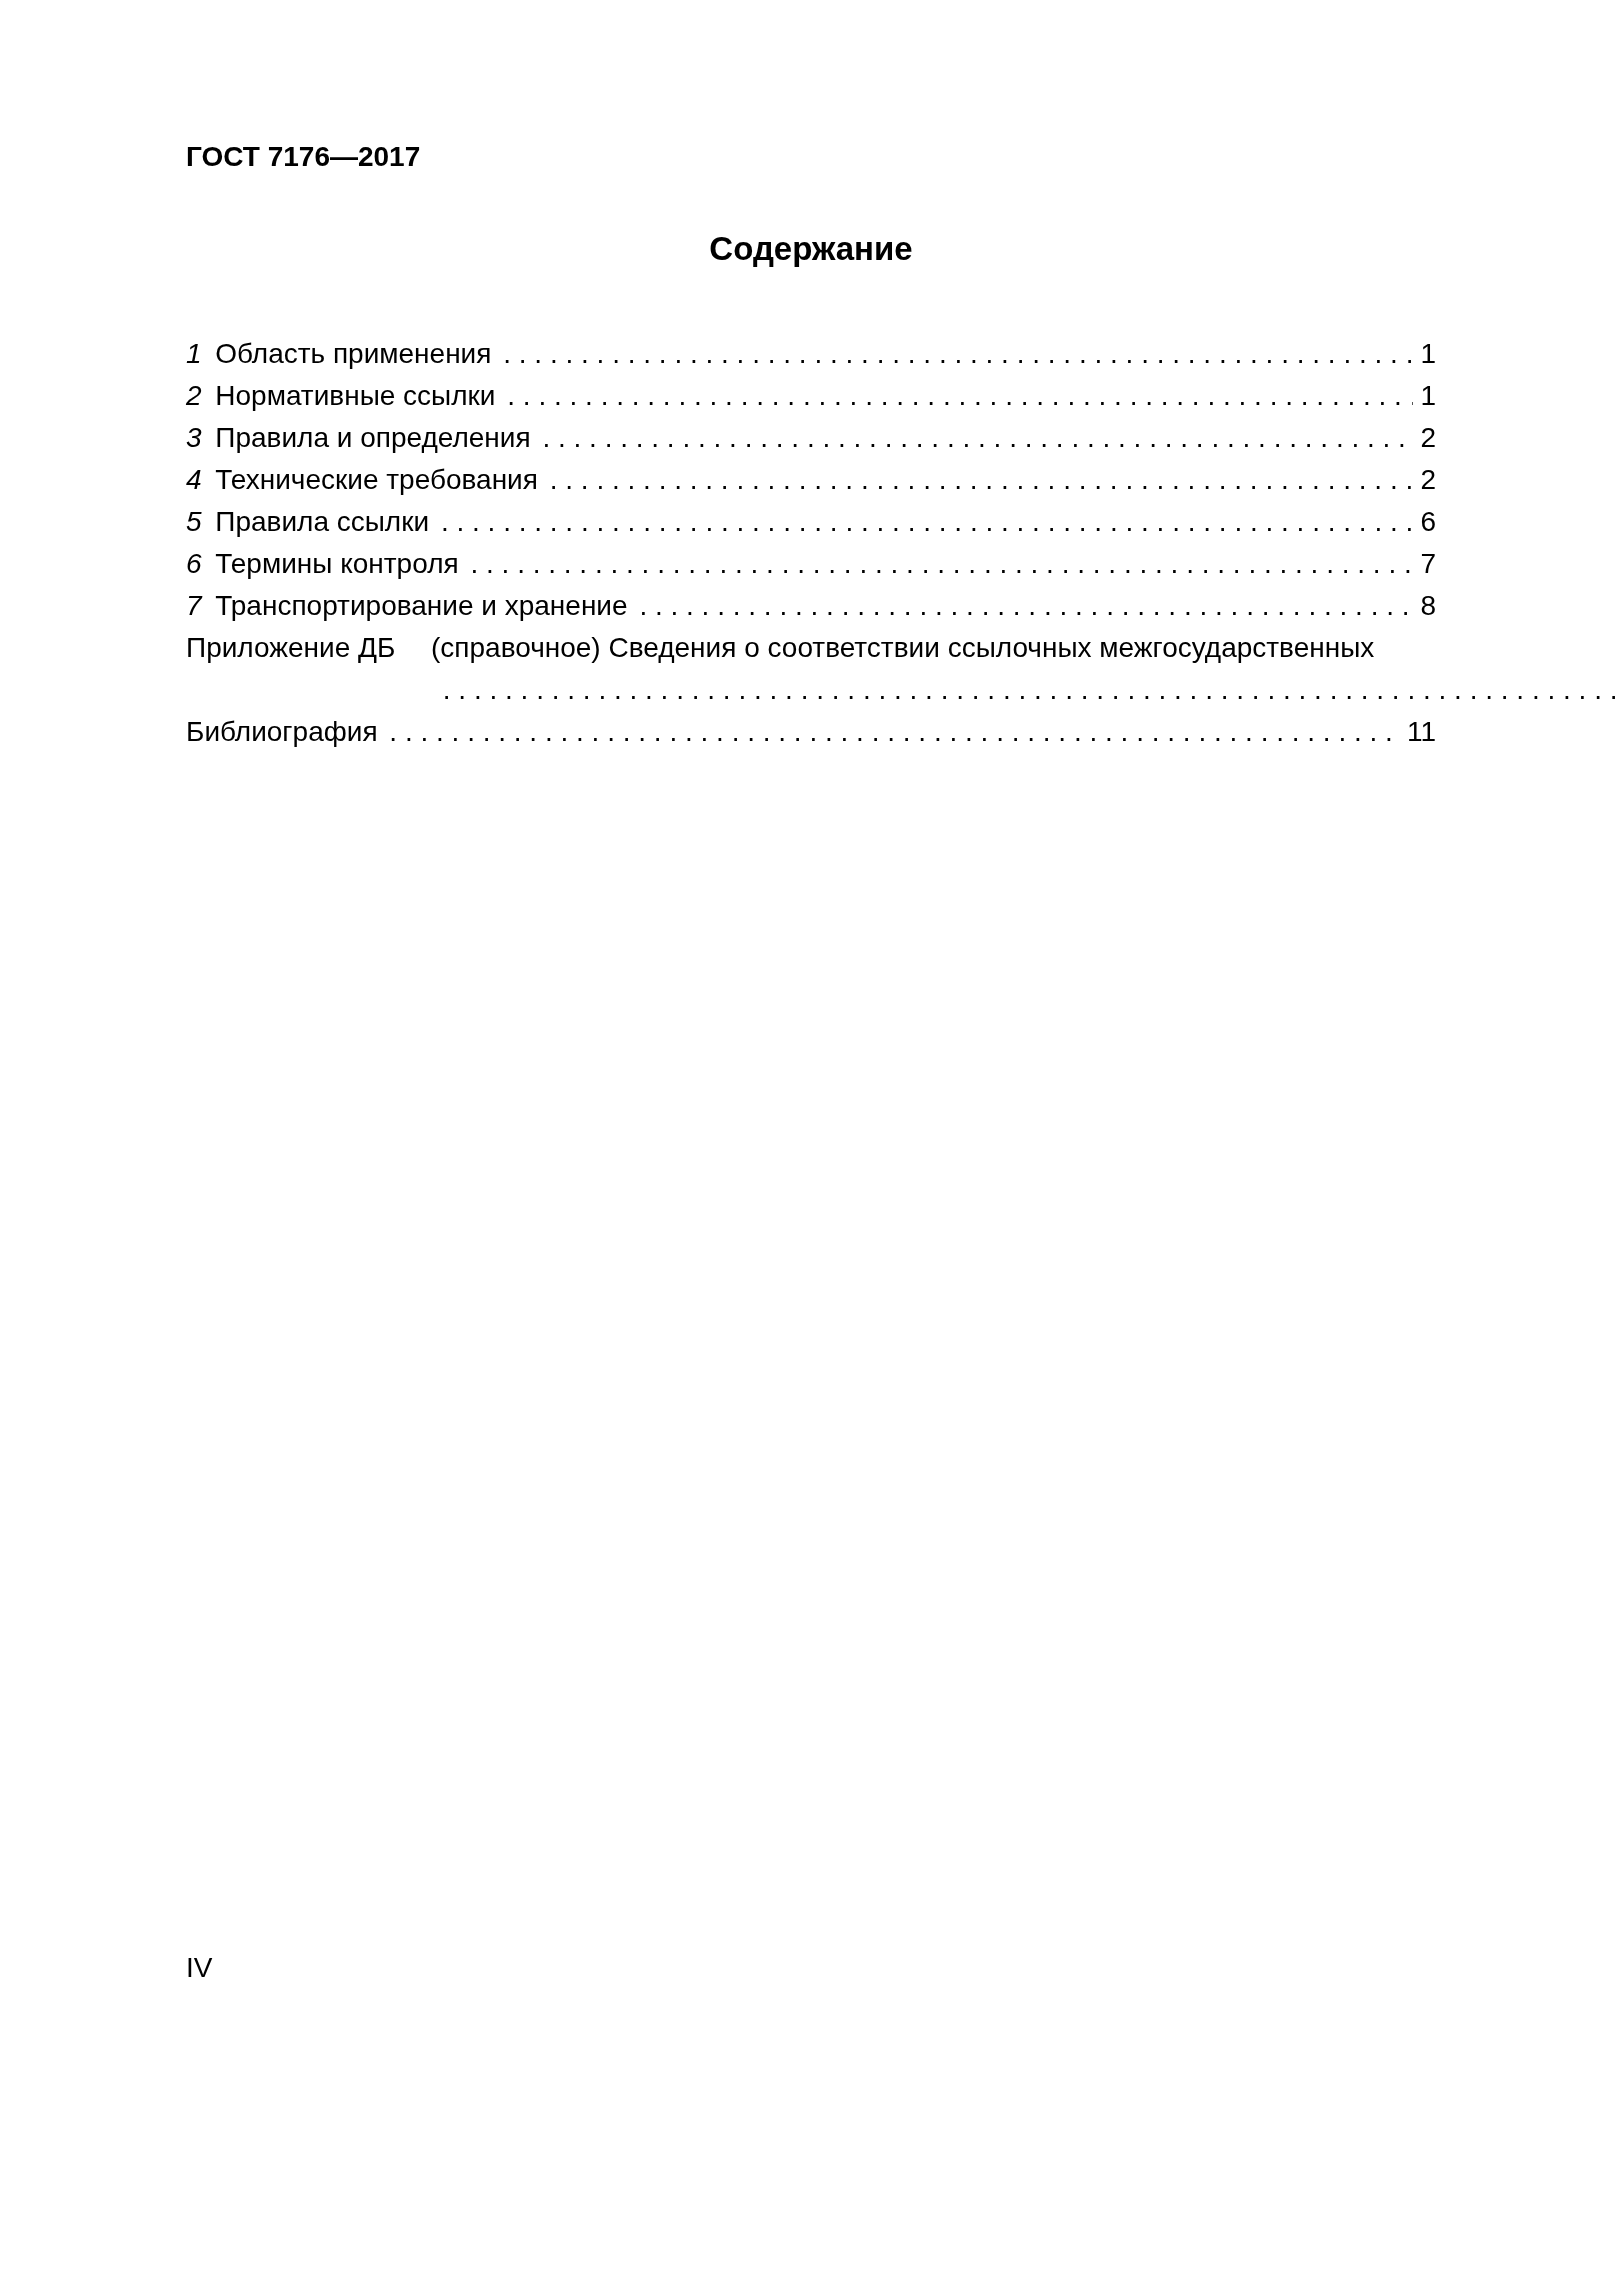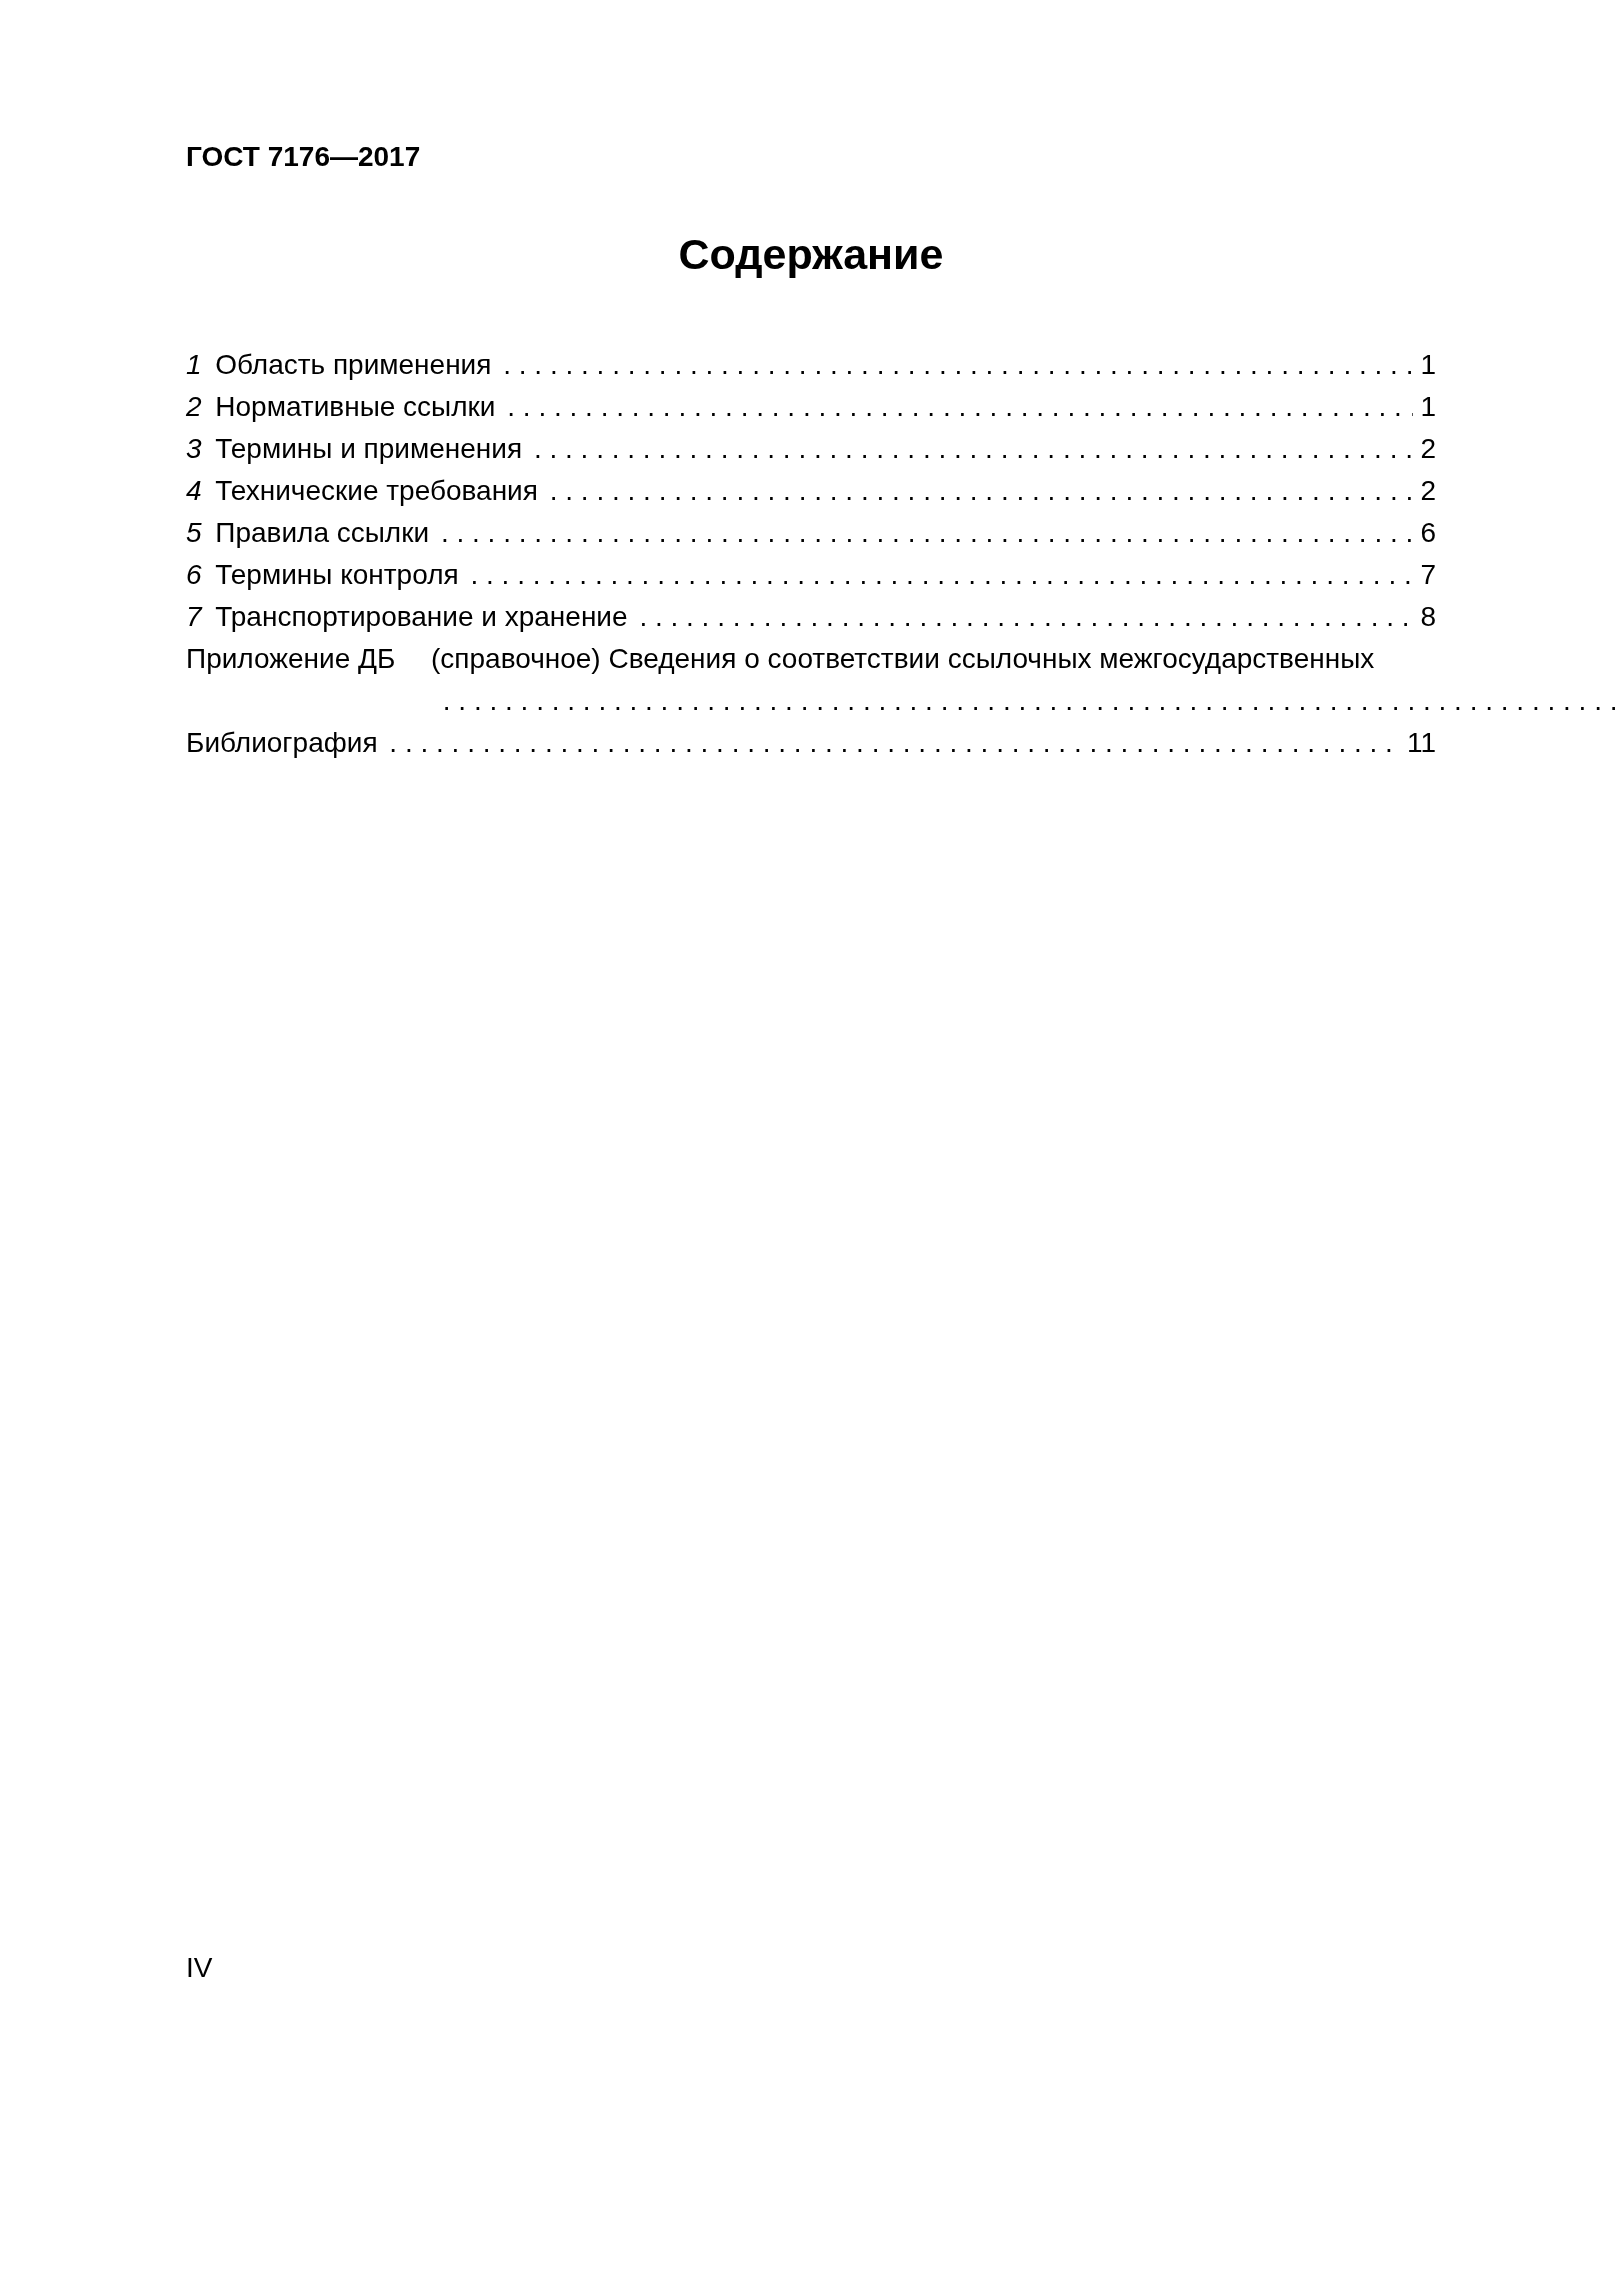--- a/index.html
+++ b/index.html
@@ -16,21 +16,21 @@
     padding: 140px 184px 0 186px;
   }
   .doc-number {
     font-weight: bold;
     font-size: 28px;
     line-height: 33px;
   }
   .page-title {
     text-align: center;
     font-weight: bold;
-    font-size: 43px;
+    font-size: 33px;
     margin-top: 57px;
   }
   .toc {
     margin-top: 65px;
     font-size: 28px;
   }
   .toc-row {
     display: flex;
     align-items: baseline;
     line-height: 42px;
@@ -102,21 +102,21 @@
 
     <div class="toc-row">
       <span class="toc-num">2</span>
       <span class="toc-label italic">Нормативные ссылки</span>
       <span class="leader"></span>
       <span class="toc-page">1</span>
     </div>
 
     <div class="toc-row">
       <span class="toc-num">3</span>
-      <span class="toc-label italic">Термины и применения</span>
+      <span class="toc-label italic">Правила и определения</span>
       <span class="leader"></span>
       <span class="toc-page">2</span>
     </div>
 
     <div class="toc-row">
       <span class="toc-num">4</span>
       <span class="toc-label italic">Технические требования</span>
       <span class="leader"></span>
       <span class="toc-page">2</span>
     </div>

